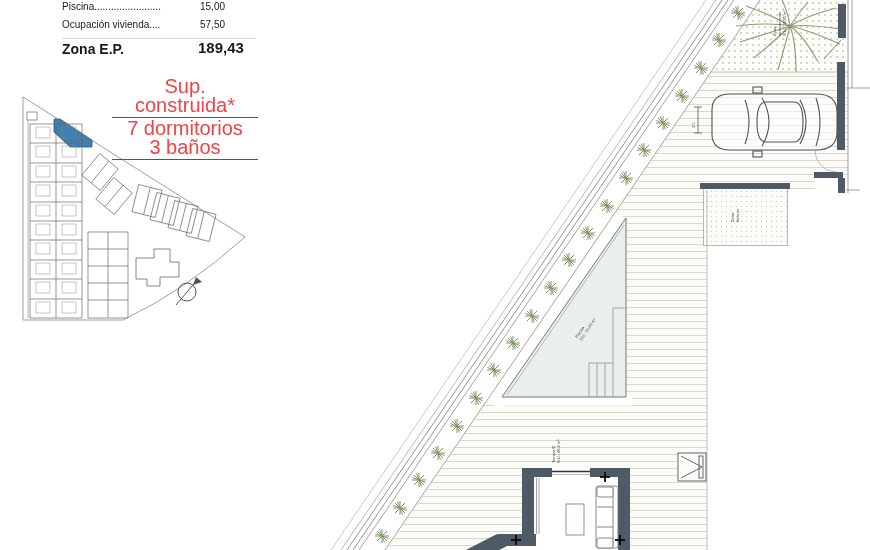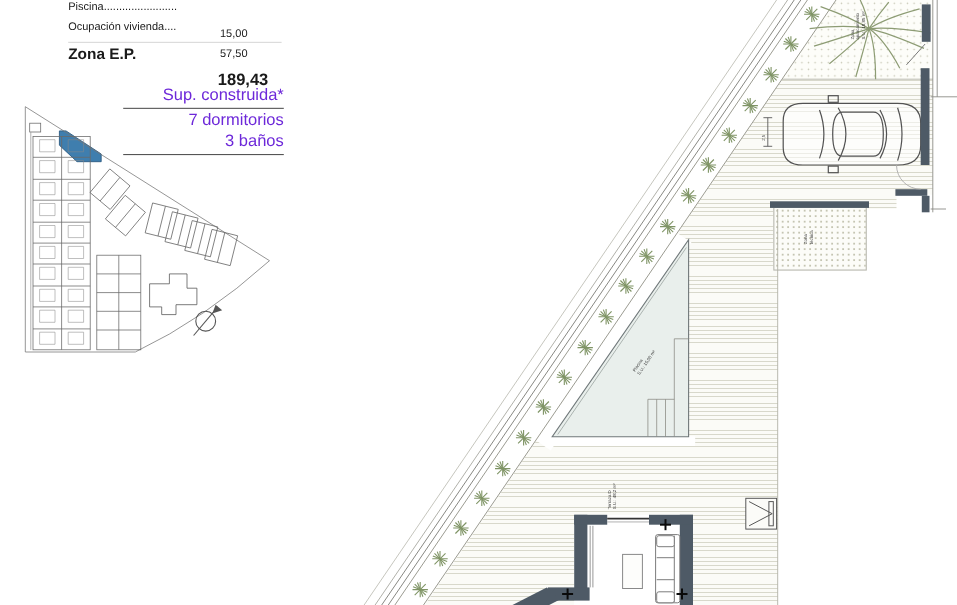--- a/index.html
+++ b/index.html
@@ -13,25 +13,25 @@
         background-image:radial-gradient(#c8c8b5 0.6px,transparent 0.95px);background-size:6px 6px;
         clip-path:polygon(760px 0px,848px 0px,848px 72px,711px 72px);}
   #techsq{position:absolute;left:703px;top:188px;width:85px;height:58px;z-index:2;
         border:1px solid #b8b8b0;box-sizing:border-box;background-color:#fcfcf8;
         background-image:radial-gradient(#c5c5b2 0.6px,transparent 0.95px);background-size:5px 5px;}
   
   #plan-svg{position:absolute;left:0;top:0;z-index:3;}
   
   #summary-table{position:absolute;left:62px;top:1px;width:194px;z-index:6;}
   .srow{position:relative;height:18px;font-size:10px;}
-  .srow .sval{position:absolute;left:138px;top:0;margin-top:25px;}
+  .srow .sval{position:absolute;left:138px;top:0;}
   .srow.total{font-weight:bold;font-size:14px;height:20px;padding-top:2px;border-top:1px solid #d9d9d9;margin-top:1px;}
   .srow.total .sval{left:136px;font-size:15px;}
   #unit-info{position:absolute;left:112px;top:77px;width:146px;z-index:6;
-        text-align:right;font-size:15px;line-height:19px;color:#6d28d9;}
+        text-align:center;font-size:20px;line-height:19px;color:#ef4444;}
   #unit-info .ui-title{display:block;border-bottom:1px solid #555;padding-bottom:2px;margin-bottom:1px;}
   #unit-info .ui-rule{border-top:1px solid #555;margin-top:2px;height:0;}
   
   .tiny{position:absolute;font-size:4px;line-height:5px;color:#3a3a3a;
         transform-origin:0 0;white-space:nowrap;z-index:5;}
   #lbl-parking{left:772px;top:36px;transform:rotate(-90deg);}
   #lbl-tech{left:730px;top:222px;transform:rotate(-90deg);}
   #lbl-pool{left:574px;top:336px;transform:rotate(-56deg);}
   #lbl-terrace{left:551px;top:463px;transform:rotate(-90deg);}
   #lbl-dim{left:691px;top:128px;transform:rotate(-90deg);color:#555;}

